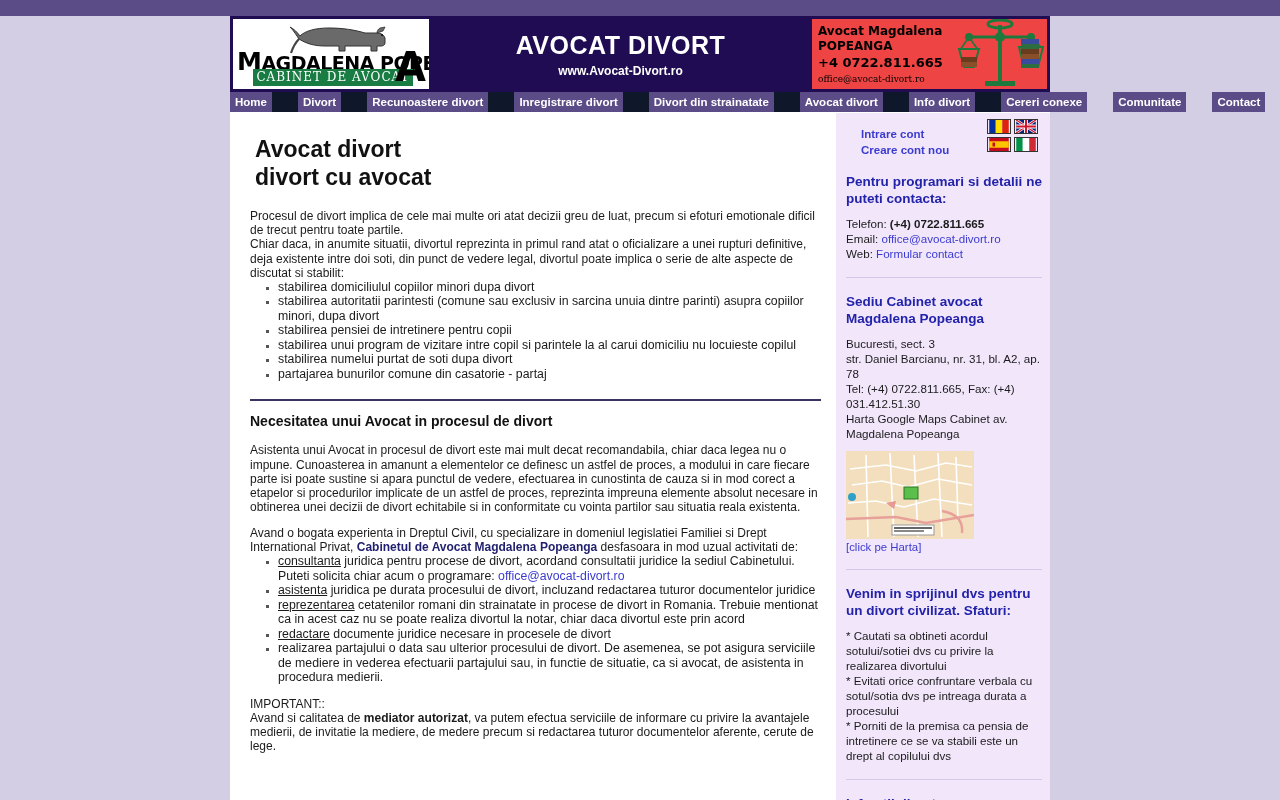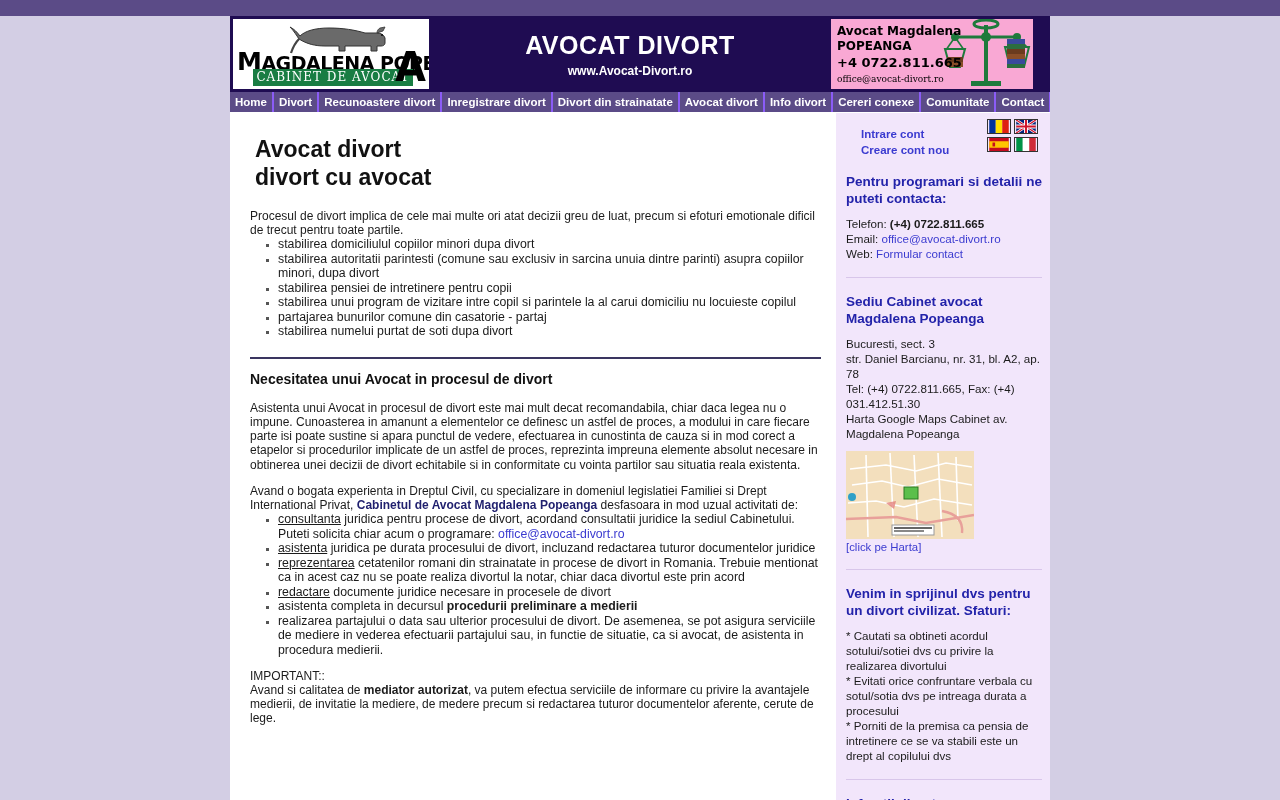--- a/index.html
+++ b/index.html
@@ -92,42 +92,43 @@
     font-weight: bold;
     letter-spacing: 0.5px;
     margin-bottom: 4px;
   }
   .header-center .h2 {
     font-size: 12px;
     font-weight: bold;
   }
 
   .header-card {
-    width: 202px;
+    width: 235px;
     height: 70px;
-    background: #f9a8d4;
-    margin-right: 15px;
+    background: #ef4444;
+    margin-right: 1px;
     flex: none;
     position: relative;
     overflow: hidden;
     font-family: "DejaVu Sans", sans-serif;
     color: #000;
   }
   .hc-l1 { position:absolute; left:6px; top:5px;  font-size:12px; font-weight:bold; }
   .hc-l2 { position:absolute; left:6px; top:20px; font-size:12px; font-weight:bold;text-align:center; }
   .hc-l3 { position:absolute; left:6px; top:36px; font-size:13px; font-weight:bold; }
   .hc-l4 { position:absolute; left:6px; top:55px; font-size:9px; font-family:"DejaVu Serif", serif; }
   .scale-svg { position:absolute; right:2px; top:0px; }
 
   
   .nav {
     display: flex;
-    background: #8b5cf6;
+    background: #0f172a;
     height: 20px;
     border-bottom: 1px solid #ffffff;
+    gap: 24px;
   }
   .nav-item {
     background: #5b4b87;
     color: #ffffff;
     font-size: 11.5px;
     font-weight: bold;
     line-height: 20px;
     padding: 0 5px;
     margin-right: 2px;
     white-space: nowrap;
@@ -313,44 +314,44 @@
 
   <div class="columns">
 
     <div class="main">
       <h1 class="title">
         <span>Avocat divort</span><br>
         <span>divort cu avocat</span>
       </h1>
 
       <p class="body">Procesul de divort implica de cele mai multe ori atat decizii greu de luat, precum si efoturi emotionale dificil de trecut pentru toate partile.</p>
+      <p class="body">Chiar daca, in anumite situatii, divortul reprezinta in primul rand atat o oficializare a unei rupturi definitive, deja existente intre doi soti, din punct de vedere legal, divortul poate implica o serie de alte aspecte de discutat si stabilit:</p>
 
       <ul class="bullets">
         <li>stabilirea domiciliulul copiilor minori dupa divort</li>
         <li>stabilirea autoritatii parintesti (comune sau exclusiv in sarcina unuia dintre parinti) asupra copiilor minori, dupa divort</li>
         <li>stabilirea pensiei de intretinere pentru copii</li>
         <li>stabilirea unui program de vizitare intre copil si parintele la al carui domiciliu nu locuieste copilul</li>
+        <li>stabilirea numelui purtat de soti dupa divort</li>
         <li>partajarea bunurilor comune din casatorie - partaj</li>
-        <li>stabilirea numelui purtat de soti dupa divort</li>
       </ul>
 
       <hr class="rule">
 
       <h2 class="sub">Necesitatea unui Avocat in procesul de divort</h2>
 
       <p class="body">Asistenta unui Avocat in procesul de divort este mai mult decat recomandabila, chiar daca legea nu o impune. Cunoasterea in amanunt a elementelor ce definesc un astfel de proces, a modului in care fiecare parte isi poate sustine si apara punctul de vedere, efectuarea in cunostinta de cauza si in mod corect a etapelor si procedurilor implicate de un astfel de proces, reprezinta impreuna elemente absolut necesare in obtinerea unei decizii de divort echitabile si in conformitate cu vointa partilor sau situatia reala existenta.</p>
 
       <p class="body gap"><span>Avand o bogata experienta in Dreptul Civil, cu specializare in domeniul legislatiei Familiei si Drept International Privat, </span><span class="boldnav">Cabinetul de Avocat Magdalena Popeanga</span><span> desfasoara in mod uzual activitati de:</span></p>
 
       <ul class="bullets">
         <li><span class="lk-u">consultanta</span><span> juridica pentru procese de divort, acordand consultatii juridice la sediul Cabinetului. Puteti solicita chiar acum o programare: </span><span class="lk">office@avocat-divort.ro</span></li>
         <li><span class="lk-u">asistenta</span><span> juridica pe durata procesului de divort, incluzand redactarea tuturor documentelor juridice</span></li>
         <li><span class="lk-u">reprezentarea</span><span> cetatenilor romani din strainatate in procese de divort in Romania. Trebuie mentionat ca in acest caz nu se poate realiza divortul la notar, chiar daca divortul este prin acord</span></li>
         <li><span class="lk-u">redactare</span><span> documente juridice necesare in procesele de divort</span></li>
-        <li><span>asistenta completa in decursul </span><span class="bold">procedurii preliminare a medierii</span></li>
         <li><span>realizarea partajului o data sau ulterior procesului de divort. De asemenea, se pot asigura serviciile de mediere in vederea efectuarii partajului sau, in functie de situatie, ca si avocat, de asistenta in procedura medierii.</span></li>
       </ul>
 
       <p class="body gap important">IMPORTANT::</p>
       <p class="body"><span>Avand si calitatea de </span><span class="bold">mediator autorizat</span><span>, va putem efectua serviciile de informare cu privire la avantajele medierii, de invitatie la mediere, de medere precum si redactarea tuturor documentelor aferente, cerute de lege.</span></p>
 
     </div>
 
     <div class="sidebar side-wrap">
 

